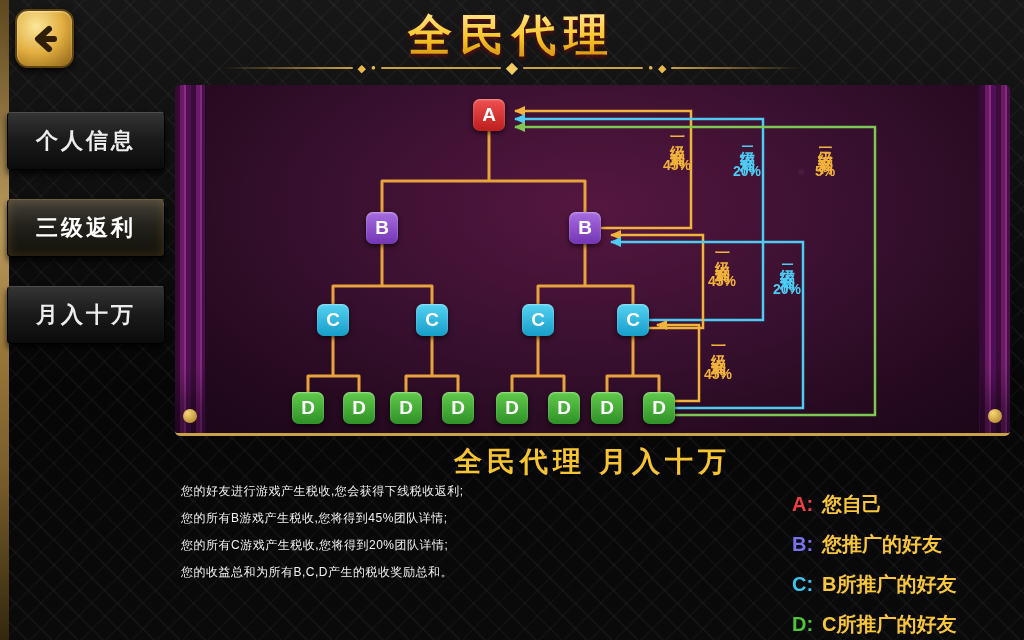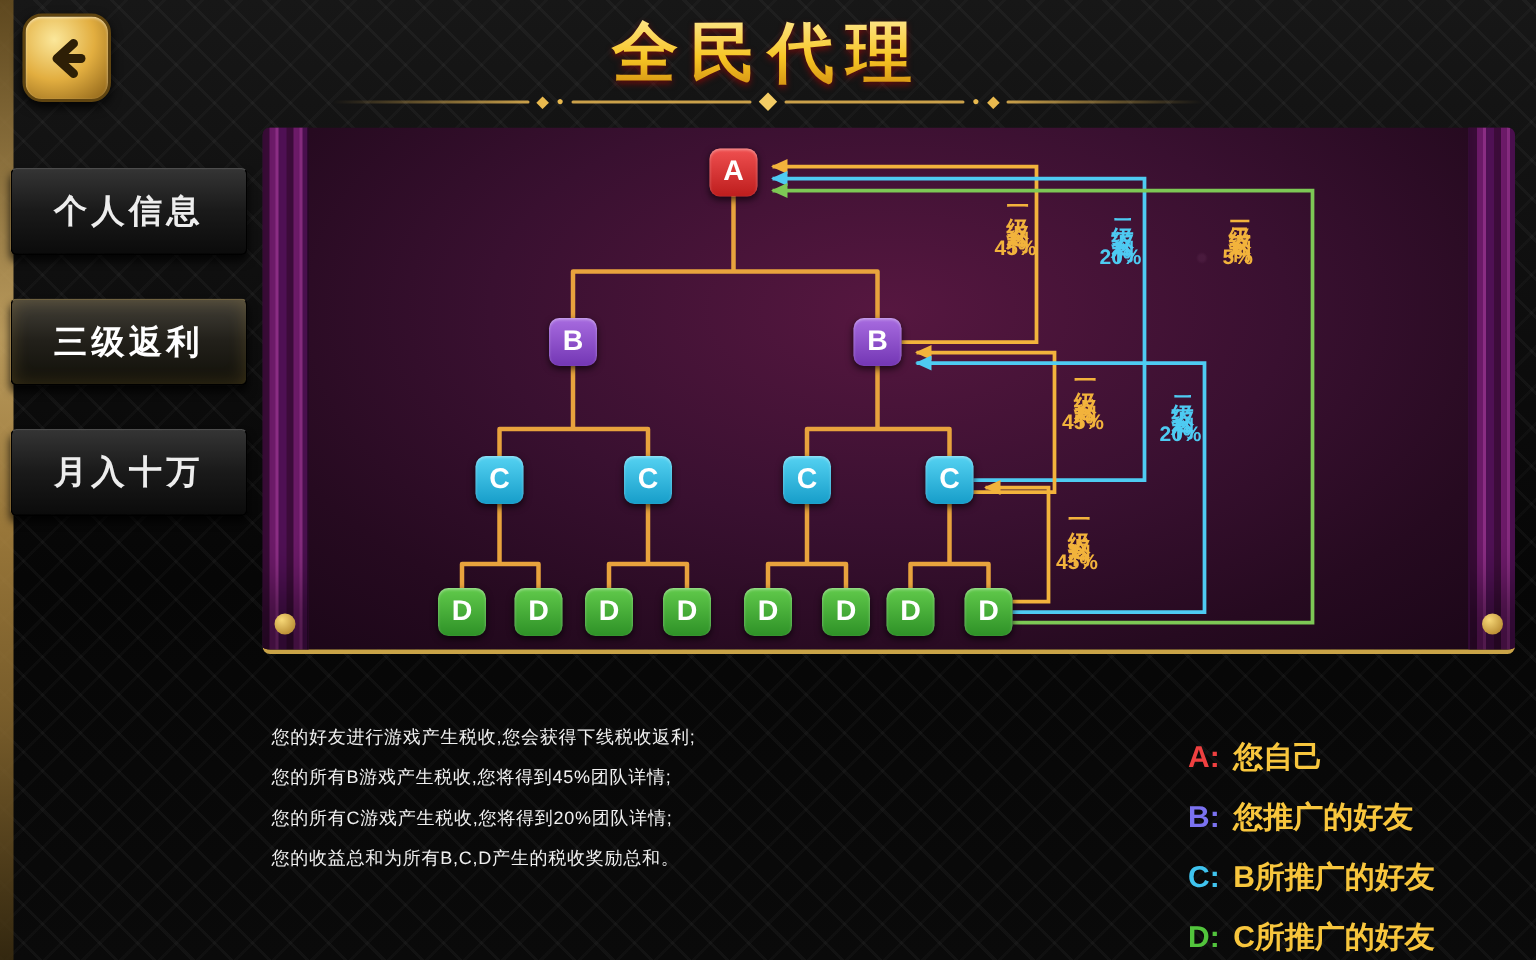--- a/index.html
+++ b/index.html
@@ -218,20 +218,21 @@
     <div class="rl c-cyan" style="left:598px;top:168px">
       <span class="v">二级返利</span>
       <span class="p">20%</span>
     </div>
     <div class="rl c-gold" style="left:529px;top:253px">
       <span class="v">一级返利</span>
       <span class="p">45%</span>
     </div>
   </div>
 
+  <div class="banner">全民代理  月入十万</div>
 
   <div class="desc">
     <p>您的好友进行游戏产生税收,您会获得下线税收返利;</p>
     <p>您的所有B游戏产生税收,您将得到45%团队详情;</p>
     <p>您的所有C游戏产生税收,您将得到20%团队详情;</p>
     <p>您的收益总和为所有B,C,D产生的税收奖励总和。</p>
   </div>
 
   <div class="legend">
     <div class="leg-row">

